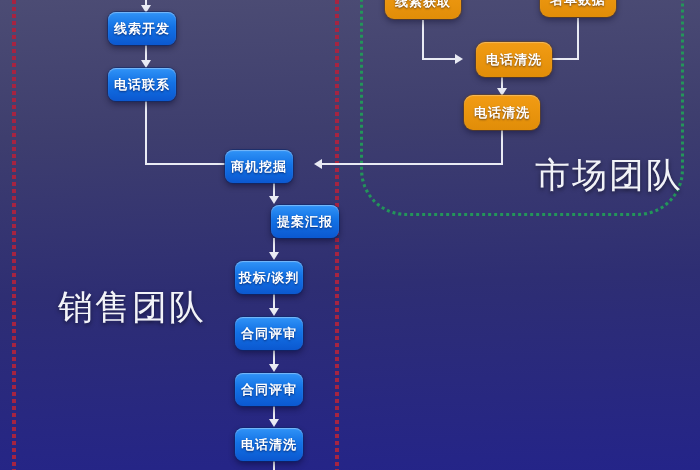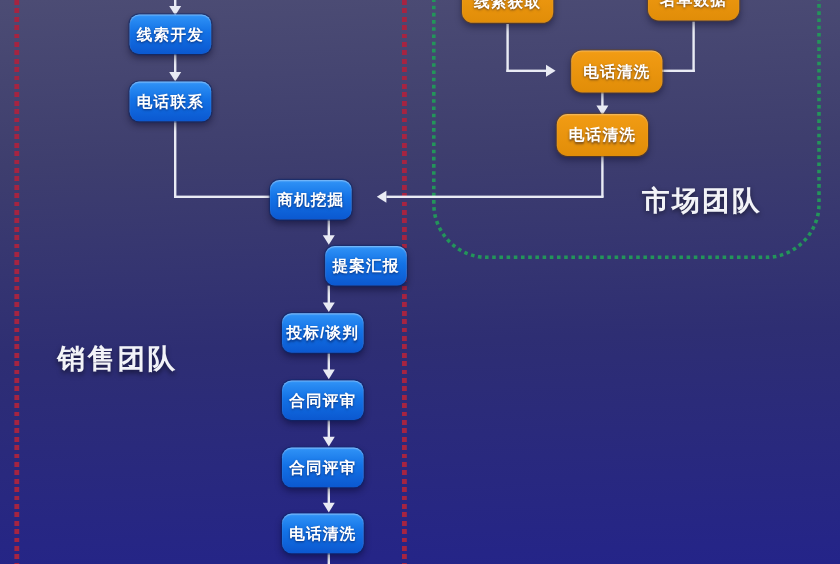--- a/index.html
+++ b/index.html
@@ -38,21 +38,21 @@
     width:68px;height:33px;border-radius:8px;
     background:linear-gradient(180deg,#3194f7 0%,#1372e6 45%,#0b58d0 100%);
     box-shadow:0 0 0 1px rgba(8,40,110,.55),0 3px 6px rgba(0,0,30,.45),inset 0 1px 1px rgba(255,255,255,.35);
   }
   .obox{
     width:76px;height:35px;border-radius:9px;
     background:linear-gradient(180deg,#f29c14 0%,#e18d08 100%);
     box-shadow:0 0 0 1px rgba(120,70,0,.45),0 3px 6px rgba(0,0,30,.4),inset 0 1px 1px rgba(255,255,255,.3);
   }
   .team-label{
-    position:absolute;color:#f2f3f8;font-weight:bold;font-size:23px;letter-spacing:2px;z-index:4;
+    position:absolute;color:#f2f3f8;font-weight:normal;font-size:35px;letter-spacing:2px;z-index:4;
     text-shadow:0 2px 4px rgba(0,0,0,.5);
   }
 </style>
 </head>
 <body>
 
 <div class="canvas">
 
   <div class="red-dotted" style="left:12px;"></div>
   <div class="red-dotted" style="left:335px;"></div>
@@ -131,16 +131,16 @@
   <div class="node obox" style="left:540px;top:-18px;">
     <span>名单数据</span>
   </div>
   <div class="node obox" style="left:464px;top:42px;margin-left:12px;">
     <span>电话清洗</span>
   </div>
   <div class="node obox" style="left:464px;top:95px;">
     <span>电话清洗</span>
   </div>
 
-  <div class="team-label" style="left:48px;top:284px;">销售团队</div>
+  <div class="team-label" style="left:58px;top:284px;">销售团队</div>
   <div class="team-label" style="left:535px;top:152px;">市场团队</div>
 
 </div>
 
 </body></html>

